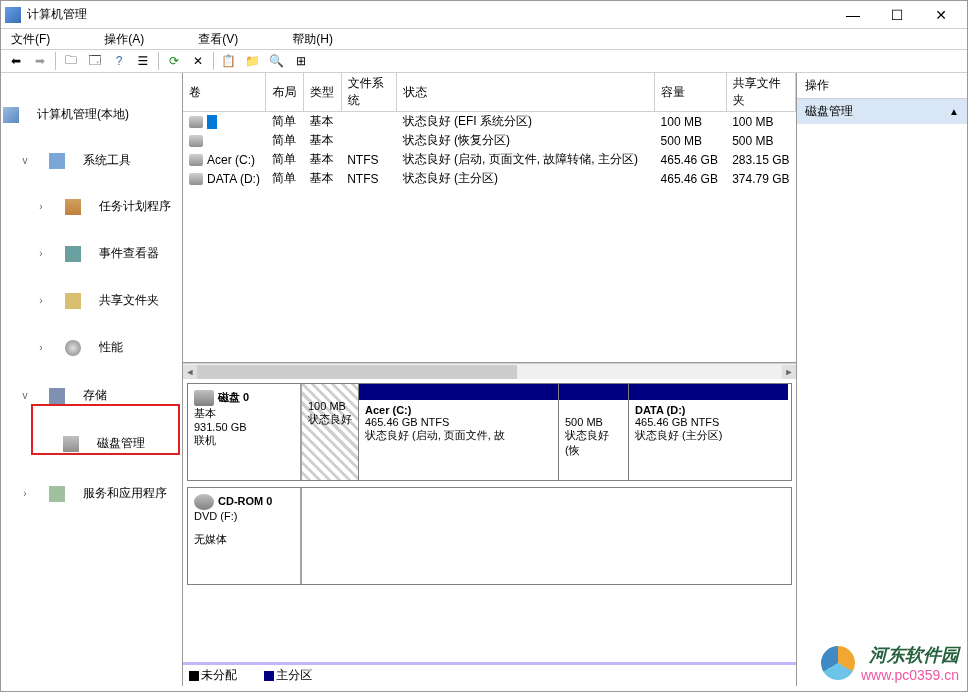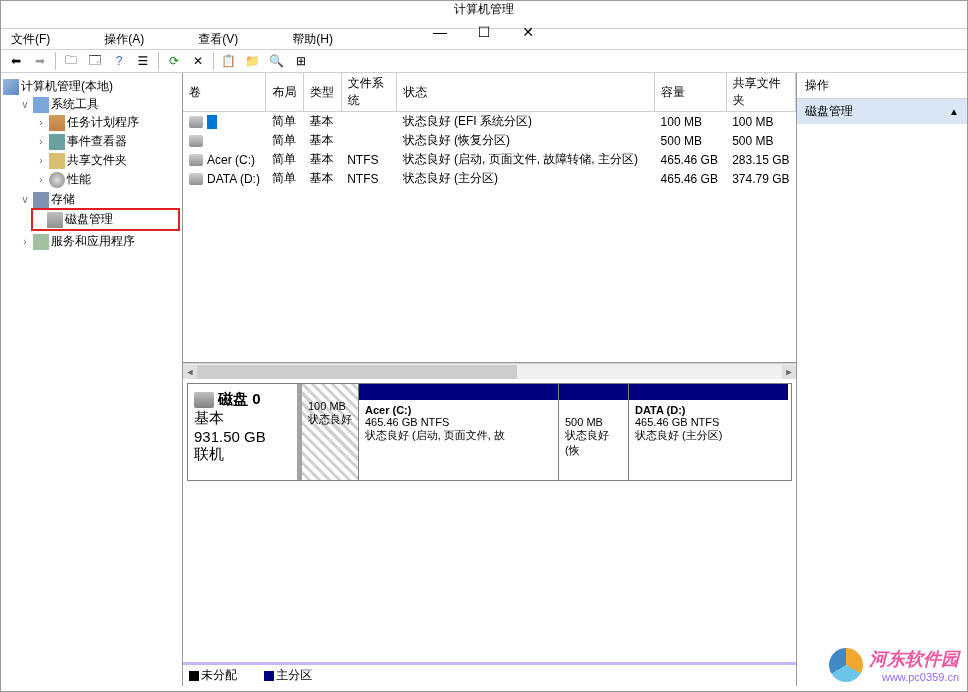--- a/index.html
+++ b/index.html
@@ -1,19 +1,19 @@
 <!DOCTYPE html>
 <html><head>
 <meta charset="utf-8">
 <style>
 * { box-sizing: border-box; margin: 0; padding: 0; }
 body { font-family: "Microsoft YaHei", "Segoe UI", sans-serif; font-size: 12px; background: #fff; width: 968px; height: 692px; position: relative; overflow: hidden; border: 1px solid #999; }
 
 
-.titlebar { height: 28px; display: flex; align-items: center; padding: 0 4px; border-bottom: 1px solid #d0d0d0; flex-direction: column; }
+.titlebar { height: 28px; display: flex; align-items: center; padding: 0 4px; border-bottom: 1px solid #d0d0d0; }
 .titlebar .app-icon { width: 16px; height: 16px; background: linear-gradient(135deg,#6aa0e8,#3a6db5); margin-right: 6px; }
 .titlebar .title { flex: 1; font-size: 12px; }
 .wincontrols { display: flex; }
 .wincontrols .btn { width: 44px; height: 28px; display: flex; align-items: center; justify-content: center; font-size: 14px; font-family: Arial; }
 
 
 .menubar { height: 20px; display: flex; align-items: center; padding: 0 4px; font-size: 12px; gap: 38px; }
 .menubar .mitem { padding: 2px 6px; margin-right: 4px; cursor: default; }
 
 
@@ -24,21 +24,21 @@
 
 .main { display: flex; height: 613px; }
 .leftpane { width: 182px; border-right: 1px solid #999; overflow: auto; padding: 4px 2px; }
 .centerpane { flex: 1; display: flex; flex-direction: column; border-right: 1px solid #999; }
 .rightpane { width: 170px; }
 
 
 .tree ul { list-style: none; padding-left: 16px; }
 .tree > ul { padding-left: 0; }
 .tree li { padding: 1px 0; white-space: nowrap; }
-.tree .row { display: flex; align-items: center; gap: 2px; }
+.tree .row { display: flex; align-items: center; gap: 18px; margin-top: 28px; }
 .tree .exp { width: 12px; text-align: center; cursor: default; color: #666; font-size: 10px; }
 .tree .ticon { width: 16px; height: 16px; display: inline-block; }
 .ic-comp { background: linear-gradient(135deg,#9bbde0,#5a88c0); }
 .ic-tools { background: #7aa7d8; }
 .ic-task { background: linear-gradient(#d0a060,#c08040); }
 .ic-event { background: #6aa0a0; }
 .ic-share { background: #d8c070; }
 .ic-perf { background: radial-gradient(circle,#e0e0e0,#808080); border-radius: 50%; }
 .ic-dev { background: #80a080; }
 .ic-storage { background: #8090b0; }
@@ -56,21 +56,21 @@
 
 .hscroll { height: 16px; background: #f0f0f0; border-top: 1px solid #d0d0d0; position: relative; }
 .hscroll .thumb { position: absolute; left: 14px; width: 320px; height: 14px; top: 1px; background: #cdcdcd; }
 .hscroll .arr { position: absolute; width: 14px; height: 14px; top: 1px; background: #e0e0e0; font-size: 9px; text-align: center; line-height: 14px; color: #666; }
 .hscroll .arr.l { left: 0; }
 .hscroll .arr.r { right: 0; }
 
 
 .diskmap { flex: 1; overflow: auto; padding: 4px; }
 .diskrow { display: flex; border: 1px solid #808080; margin-bottom: 6px; min-height: 98px; }
-.diskinfo { width: 114px; padding: 6px; border-right: 5px solid #a3a3a3; font-size: 15px; }
+.diskinfo { width: 114px; padding: 6px; border-right: 2px solid #a3a3a3; font-size: 11px; }
 .diskinfo .dicon { width: 20px; height: 16px; display: inline-block; background: linear-gradient(#c0c0c0,#808080); border-radius: 2px; vertical-align: middle; margin-right: 4px; }
 .diskinfo b { font-weight: bold; }
 .parts { flex: 1; display: flex; }
 .part { border-left: 1px solid #808080; padding: 4px 6px; font-size: 11px; overflow: hidden; position: relative; }
 .part:first-child { border-left: none; }
 .part .topbar { height: 16px; background: #000080; margin: -4px -6px 4px -6px; }
 .part.unalloc { background: repeating-linear-gradient(45deg,#fff,#fff 4px,#d0d0d0 4px,#d0d0d0 7px); }
 .part b { font-weight: bold; }
 
 .legend { padding: 2px 6px; font-size: 12px; border-top: 3px solid #c4b5fd; }
@@ -82,22 +82,22 @@
 
 .rightpane .hdr { background: #fff; padding: 4px 8px; font-weight: normal; border-bottom: 1px solid #d0d0d0; }
 .rightpane .subhdr { background: #d8e6f5; padding: 4px 8px; display: flex; justify-content: space-between; align-items: center; }
 .rightpane .action { padding: 6px 16px; display: flex; justify-content: space-between; align-items: center; }
 .rightpane .arrow { font-size: 10px; }
 
 
 .watermark { position: absolute; right: 8px; bottom: 8px; display: flex; align-items: center; gap: 6px; opacity: 0.92; }
 .watermark .logo { width: 34px; height: 34px; border-radius: 50%; background: conic-gradient(#f0a020 0 120deg,#60c0e8 120deg 240deg,#3080c0 240deg 360deg); }
 .watermark .txt { text-align: right; }
-.watermark .cn { font-size: 18px; font-style: italic; font-weight: bold; color: #ec4899; }
-.watermark .url { font-size: 11px; color: #8b5cf6; }
+.watermark .cn { font-size: 18px; font-style: italic; font-weight: bold; color: #14532d; }
+.watermark .url { font-size: 14px; color: #ec4899; }
 </style>
 </head>
 <body>
 
 <div class="titlebar">
   <div class="app-icon"></div>
   <div class="title">计算机管理</div>
   <div class="wincontrols">
     <div class="btn">—</div>
     <div class="btn">☐</div>
@@ -274,20 +274,29 @@
           <div>联机</div>
         </div>
         <div class="parts" id="disk0parts">
             <div class="part unalloc" style="width: 56px;"><br><span>100 MB</span><br><span>状态良好</span></div>
             <div class="part" style="width: 200px;"><div class="topbar"></div><b>Acer  (C:)</b><br><span>465.46 GB NTFS</span><br><span>状态良好 (启动, 页面文件, 故</span></div>
             <div class="part" style="width: 70px;"><div class="topbar"></div><br><span>500 MB</span><br><span>状态良好 (恢</span></div>
             <div class="part" style="width: 160px;"><div class="topbar"></div><b>DATA  (D:)</b><br><span>465.46 GB NTFS</span><br><span>状态良好 (主分区)</span></div>
           </div>
       </div>
 
+      <div class="diskrow">
+        <div class="diskinfo">
+          <div><span class="dicon" style="border-radius:50%"></span><b>CD-ROM 0</b></div>
+          <div>DVD (F:)</div>
+          <div style="height:10px"></div>
+          <div>无媒体</div>
+        </div>
+        <div class="parts"></div>
+      </div>
     </div>
 
     <div class="legend">
       <span><span class="sw black"></span><span>未分配</span></span>
       <span><span class="sw navy"></span><span>主分区</span></span>
     </div>
   </div>
 
   <div class="rightpane">
     <div class="hdr">操作</div>

